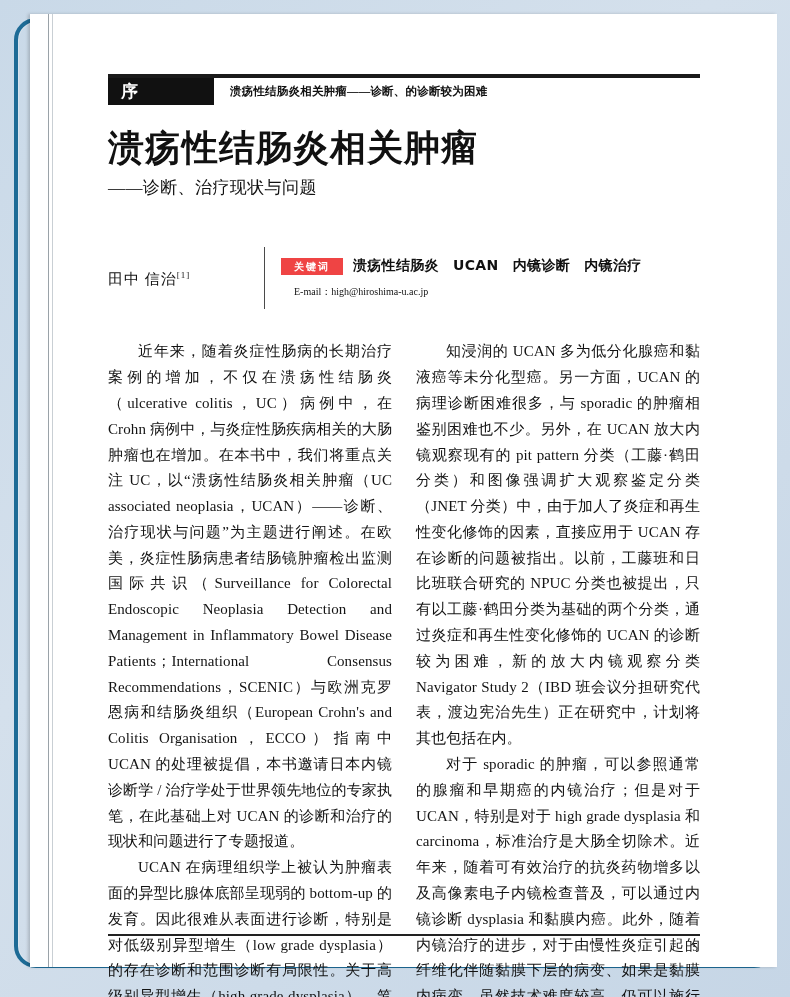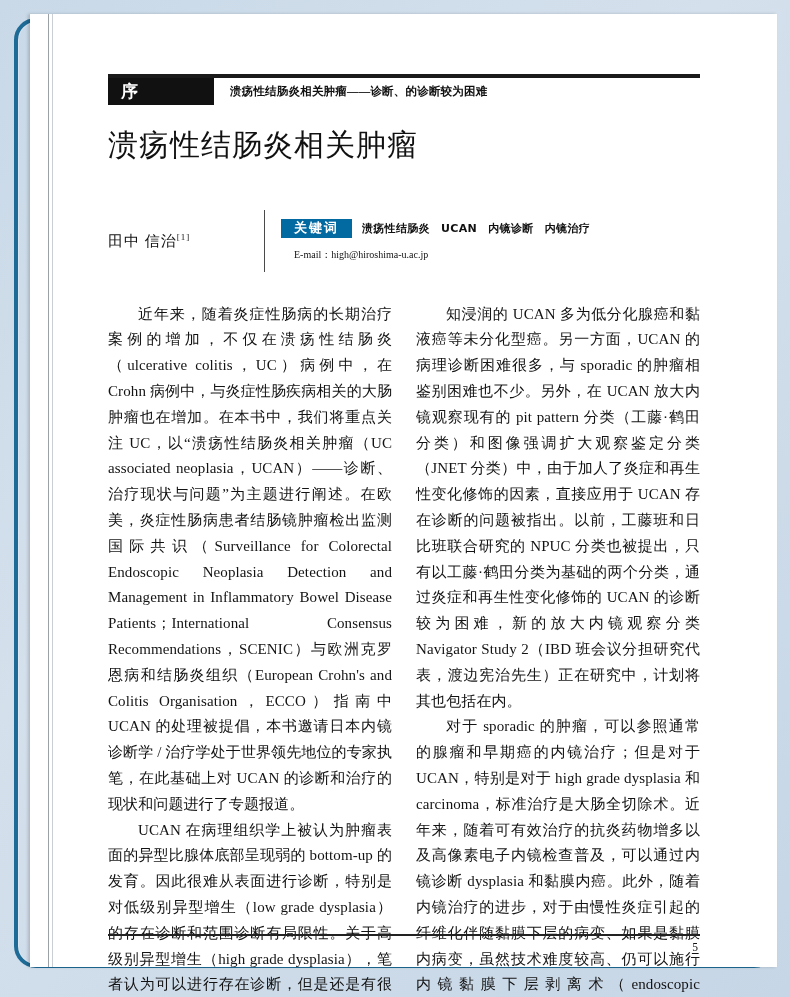--- a/index.html
+++ b/index.html
@@ -106,25 +106,25 @@
     font-weight: bold;
     color: #111;
     letter-spacing: 0.2px;
   }
 
   
   .title-block {
     margin-top: 23px;
   }
   .article-title {
-    font-size: 30px;
+    font-size: 36px;
     color: #111;
     letter-spacing: 1px;
     line-height: 1.12;
-    font-weight: normal;
+    font-weight: bold;
   }
   .article-subtitle {
     font-size: 17px;
     color: #111;
     margin-top: 8px;
     letter-spacing: 0.4px;
     font-weight: normal;
   }
 
   
@@ -156,30 +156,30 @@
   }
   .kw-col {
     flex: 1;
   }
   .kw-row {
     display: flex;
     align-items: center;
     gap: 10px;
   }
   .kw-badge {
-    background: #0369a1;
+    background: #ef4444;
     color: #fff;
-    font-size: 13px;
+    font-size: 10px;
     font-weight: bold;
     padding: 2.5px 13px 3px 13px;
     letter-spacing: 2px;
     line-height: 1.1;
   }
   .kw-list {
-    font-size: 11px;
+    font-size: 14px;
     font-weight: bold;
     color: #111;
     letter-spacing: 0.3px;
     font-family: "DejaVu Sans", "Liberation Sans", sans-serif;
   }
   .affil {
     margin-top: 9px;
     font-size: 10.5px;
     color: #111;
     line-height: 1.5;
@@ -249,20 +249,21 @@
     <div>
       <div class="header-rule"></div>
       <div class="header-row">
         <div class="header-badge">序</div>
         <div class="header-title">溃疡性结肠炎相关肿瘤——诊断、的诊断较为困难</div>
       </div>
     </div>
 
     <div class="title-block">
       <div class="article-title">溃疡性结肠炎相关肿瘤</div>
+      <div class="article-subtitle">——诊断、治疗现状与问题</div>
     </div>
 
     <div class="meta-block">
       <div class="author-col">
         <div class="author-name"><span>田中 信治</span><sup>[1]</sup></div>
       </div>
       <div class="meta-divider"></div>
       <div class="kw-col">
         <div class="kw-row">
           <span class="kw-badge">关键词</span>

